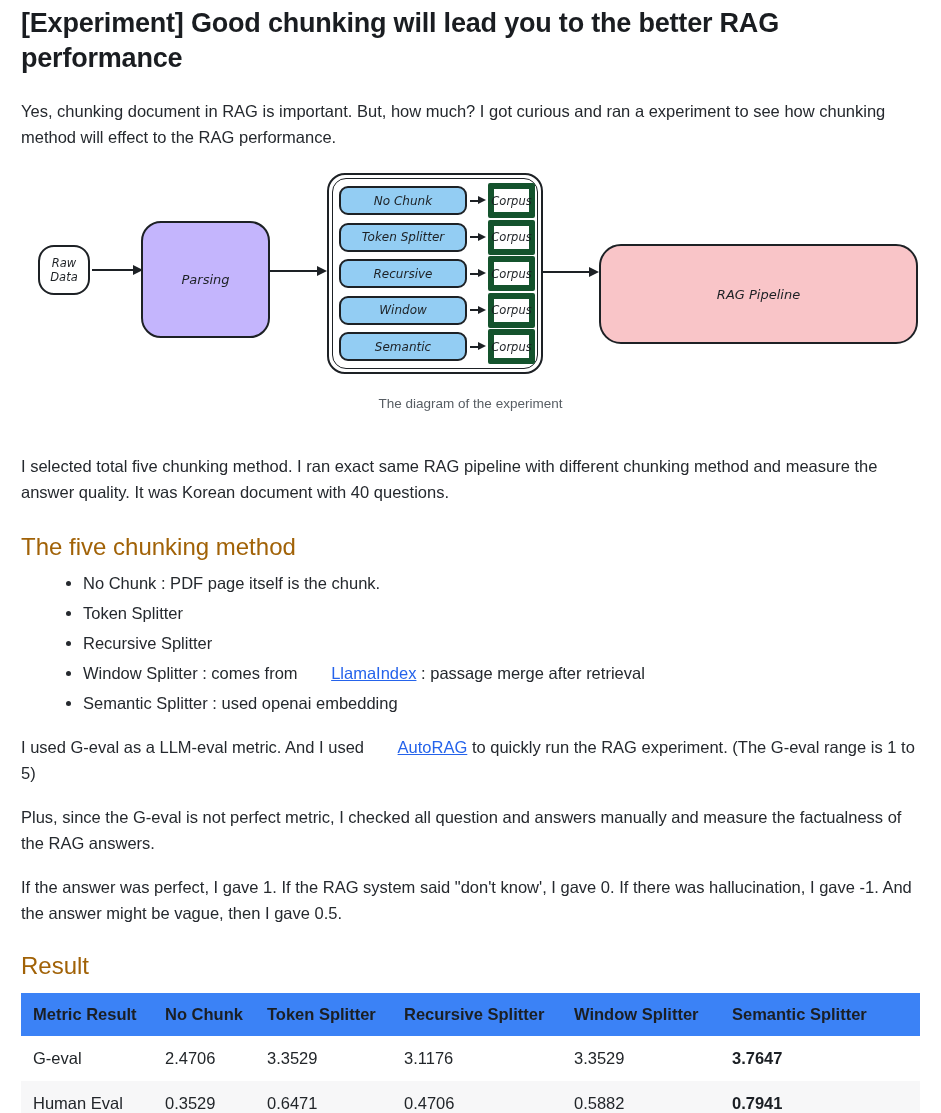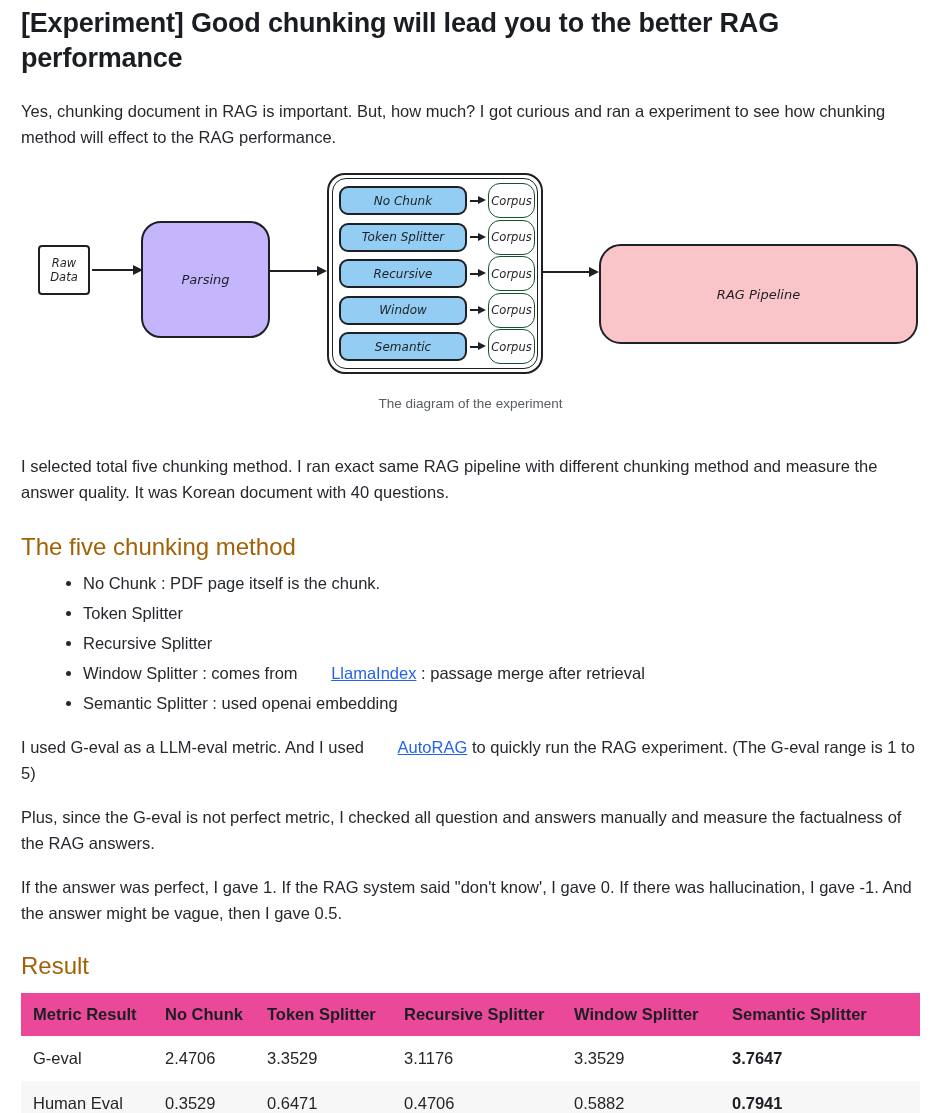--- a/index.html
+++ b/index.html
@@ -49,21 +49,21 @@
   }
   .dnode {
     position: absolute;
     border: 2px solid #1d2125;
     background: #ffffff;
     display: flex;
     align-items: center;
     justify-content: center;
     text-align: center;
   }
-  .dnode.raw    { left: 17px;  top: 79px;  width: 52px;  height: 50px;  border-radius: 4px; font-size: 11.5px; line-height: 14px; }
+  .dnode.raw    { left: 17px;  top: 79px;  width: 52px;  height: 50px;  border-radius: 16px; font-size: 11.5px; line-height: 14px; }
   .dnode.parsing{ left: 120px; top: 55px;  width: 129px; height: 117px; border-radius: 20px; background: #c4b5fd; border-width: 2.5px; font-size: 13px; }
   .dnode.rag    { left: 578px; top: 78px;  width: 319px; height: 100px; border-radius: 22px; background: #f9c5c8; border-width: 2.5px; font-size: 13px; }
 
   .chunk-container {
     position: absolute;
     left: 306px; top: 7px;
     width: 216px; height: 201px;
     border: 2px solid #1d2125;
     border-radius: 18px;
     background: #ffffff;
@@ -85,22 +85,22 @@
     width: 128px; height: 29px;
     background: #93cdf3;
     border: 2px solid #1d2125;
     border-radius: 9px;
     display: flex; align-items: center; justify-content: center;
     font-size: 12px;
   }
   .corpus-box {
     width: 47px; height: 35px;
     background: #ffffff;
-    border: 1px solid #14532d;
-    border-radius: 12px;
+    border: 6px solid #14532d;
+    border-radius: 2px;
     display: flex; align-items: center; justify-content: center;
     font-size: 11.5px;
   }
   .row-arrow { flex: 1; height: 2px; background: #1d2125; position: relative; margin: 0 10px 0 3px; }
   .row-arrow::after {
     content: ""; position: absolute; right: -8px; top: -3.5px;
     border-left: 8px solid #1d2125;
     border-top: 4.5px solid transparent;
     border-bottom: 4.5px solid transparent;
   }
@@ -139,21 +139,21 @@
     border-collapse: collapse;
     table-layout: fixed;
     font-size: 16.5px;
   }
   table.result-table col:nth-child(1) { width: 132px; }
   table.result-table col:nth-child(2) { width: 102px; }
   table.result-table col:nth-child(3) { width: 137px; }
   table.result-table col:nth-child(4) { width: 170px; }
   table.result-table col:nth-child(5) { width: 158px; }
   table.result-table col:nth-child(6) { width: 200px; }
-  table.result-table thead tr { background: #ec4899; }
+  table.result-table thead tr { background: #3b82f6; }
   table.result-table th {
     text-align: left;
     font-weight: 700;
     color: #1b1f24;
     padding: 12px 12px;
   }
   table.result-table td { padding: 13px 12px; color: #22262a; }
   table.result-table tbody tr:nth-child(2) { background: #f7f7f8; }
   table.result-table td.best { font-weight: 700; color: #1b1f24; }
 </style>

